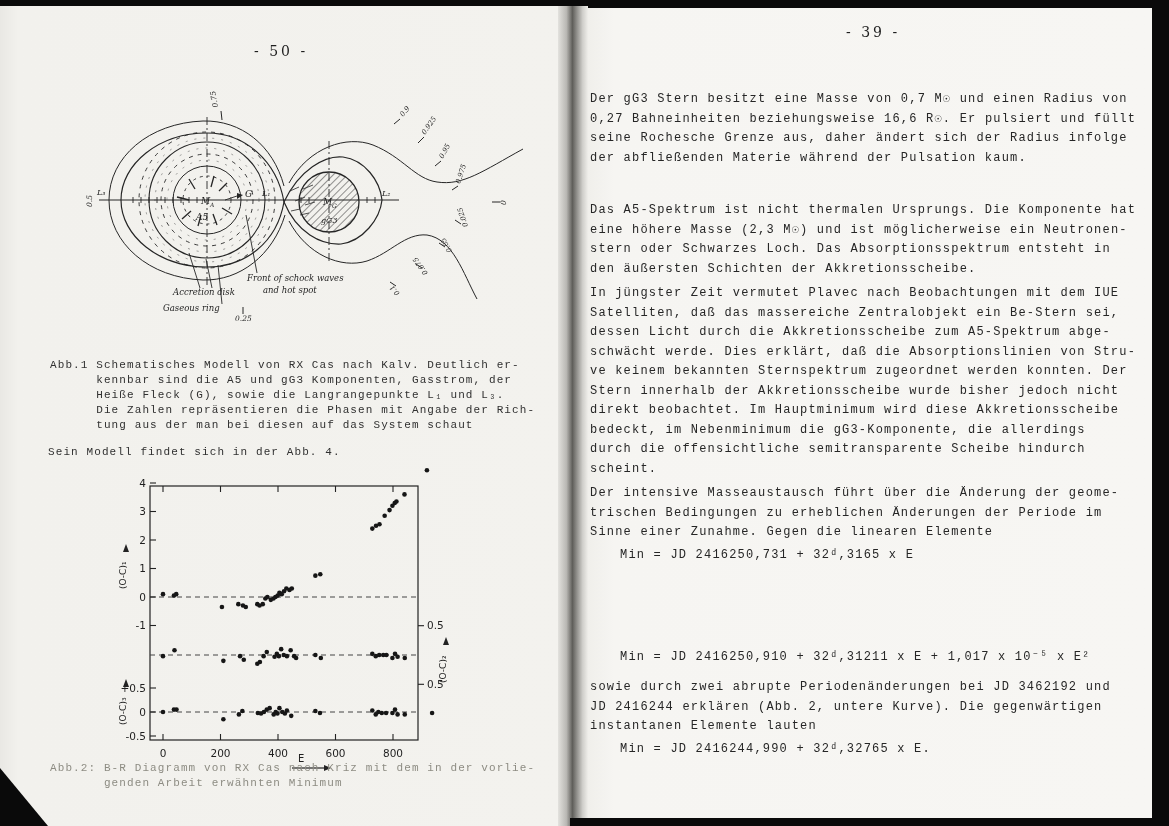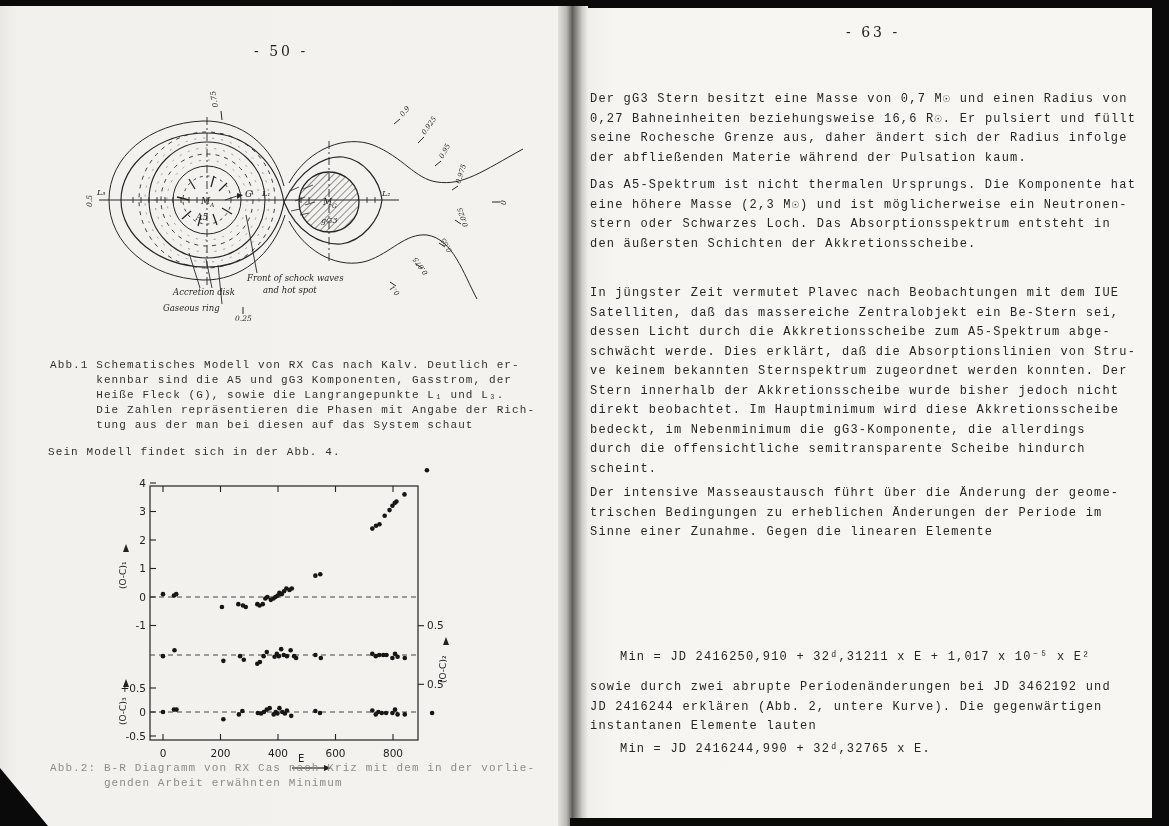--- a/index.html
+++ b/index.html
@@ -314,44 +314,45 @@
       <line x1="182" y1="311" x2="214" y2="311" stroke="#222" stroke-width="1.2"></line>
       <polygon points="214,308 214,314 221,311" fill="#222"></polygon>
     </g>
   </svg>
 
   <div id="fig2-caption" class="lp-caption" style="left:50px;top:756px;">Abb.2: B-R Diagramm von RX Cas nach Kriz mit dem in der vorlie-
        genden Arbeit erwähnten Minimum</div>
 </div>
 
 <div id="page-right" class="page">
-  <div class="pagenum" style="left:262px;top:16px;">- 63 -</div>
+  <div class="pagenum" style="left:262px;top:16px;">- 39 -</div>
 </div>
 <div id="rp-text">
     <div class="rp-block" style="top: 82px;">Der gG3 Stern besitzt eine Masse von 0,7 M☉ und einen Radius von
 0,27 Bahneinheiten beziehungsweise 16,6 R☉. Er pulsiert und füllt
 seine Rochesche Grenze aus, daher ändert sich der Radius infolge
 der abfließenden Materie während der Pulsation kaum.</div>
-    <div class="rp-block" style="top: 168px;">Das A5-Spektrum ist nicht thermalen Ursprungs. Die Komponente hat
+    <div class="rp-block" style="top: 193px;">Das A5-Spektrum ist nicht thermalen Ursprungs. Die Komponente hat
 eine höhere Masse (2,3 M☉) und ist möglicherweise ein Neutronen-
 stern oder Schwarzes Loch. Das Absorptionsspektrum entsteht in
 den äußersten Schichten der Akkretionsscheibe.</div>
     <div class="rp-block" style="top: 276px;">In jüngster Zeit vermutet Plavec nach Beobachtungen mit dem IUE
 Satelliten, daß das massereiche Zentralobjekt ein Be-Stern sei,
 dessen Licht durch die Akkretionsscheibe zum A5-Spektrum abge-
 schwächt werde. Dies erklärt, daß die Absorptionslinien von Stru-
 ve keinem bekannten Sternspektrum zugeordnet werden konnten. Der
 Stern innerhalb der Akkretionsscheibe wurde bisher jedoch nicht
 direkt beobachtet. Im Hauptminimum wird diese Akkretionsscheibe
 bedeckt, im Nebenminimum die gG3-Komponente, die allerdings
 durch die offensichtliche semitransparente Scheibe hindurch
 scheint.</div>
     <div class="rp-block" style="top: 476px;">Der intensive Masseaustausch führt über die Änderung der geome-
 trischen Bedingungen zu erheblichen Änderungen der Periode im
 Sinne einer Zunahme. Gegen die linearen Elemente</div>
+    <div class="rp-block rp-eq" style="top: 538px;">Min = JD 2416250,731 + 32ᵈ,3165 x E</div>
     <div class="rp-block rp-eq" style="top: 640px;">Min = JD 2416250,910 + 32ᵈ,31211 x E + 1,017 x 10⁻⁵ x E²</div>
     <div class="rp-block" style="top: 670px;">sowie durch zwei abrupte Periodenänderungen bei JD 3462192 und
 JD 2416244 erklären (Abb. 2, untere Kurve). Die gegenwärtigen
 instantanen Elemente lauten</div>
     <div class="rp-block rp-eq" style="top: 732px;">Min = JD 2416244,990 + 32ᵈ,32765 x E.</div>
   </div>
 
 <div id="spine"></div>
 <div id="edge-top"></div>
 <div id="edge-right"></div>

